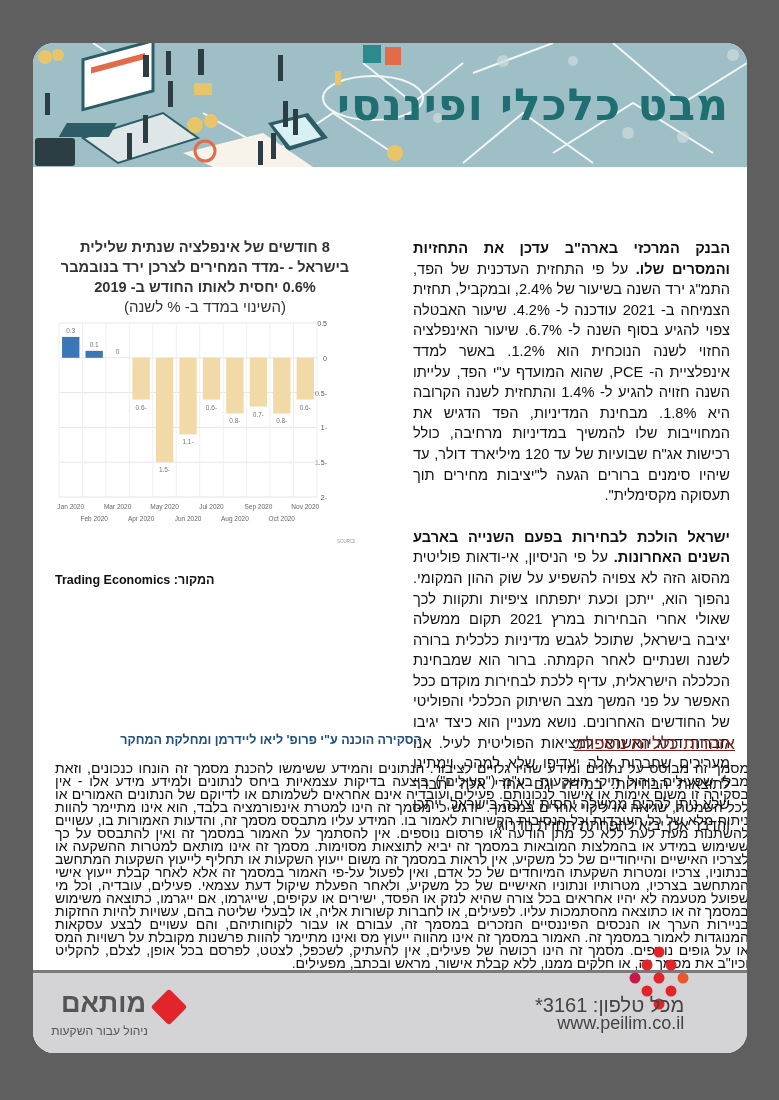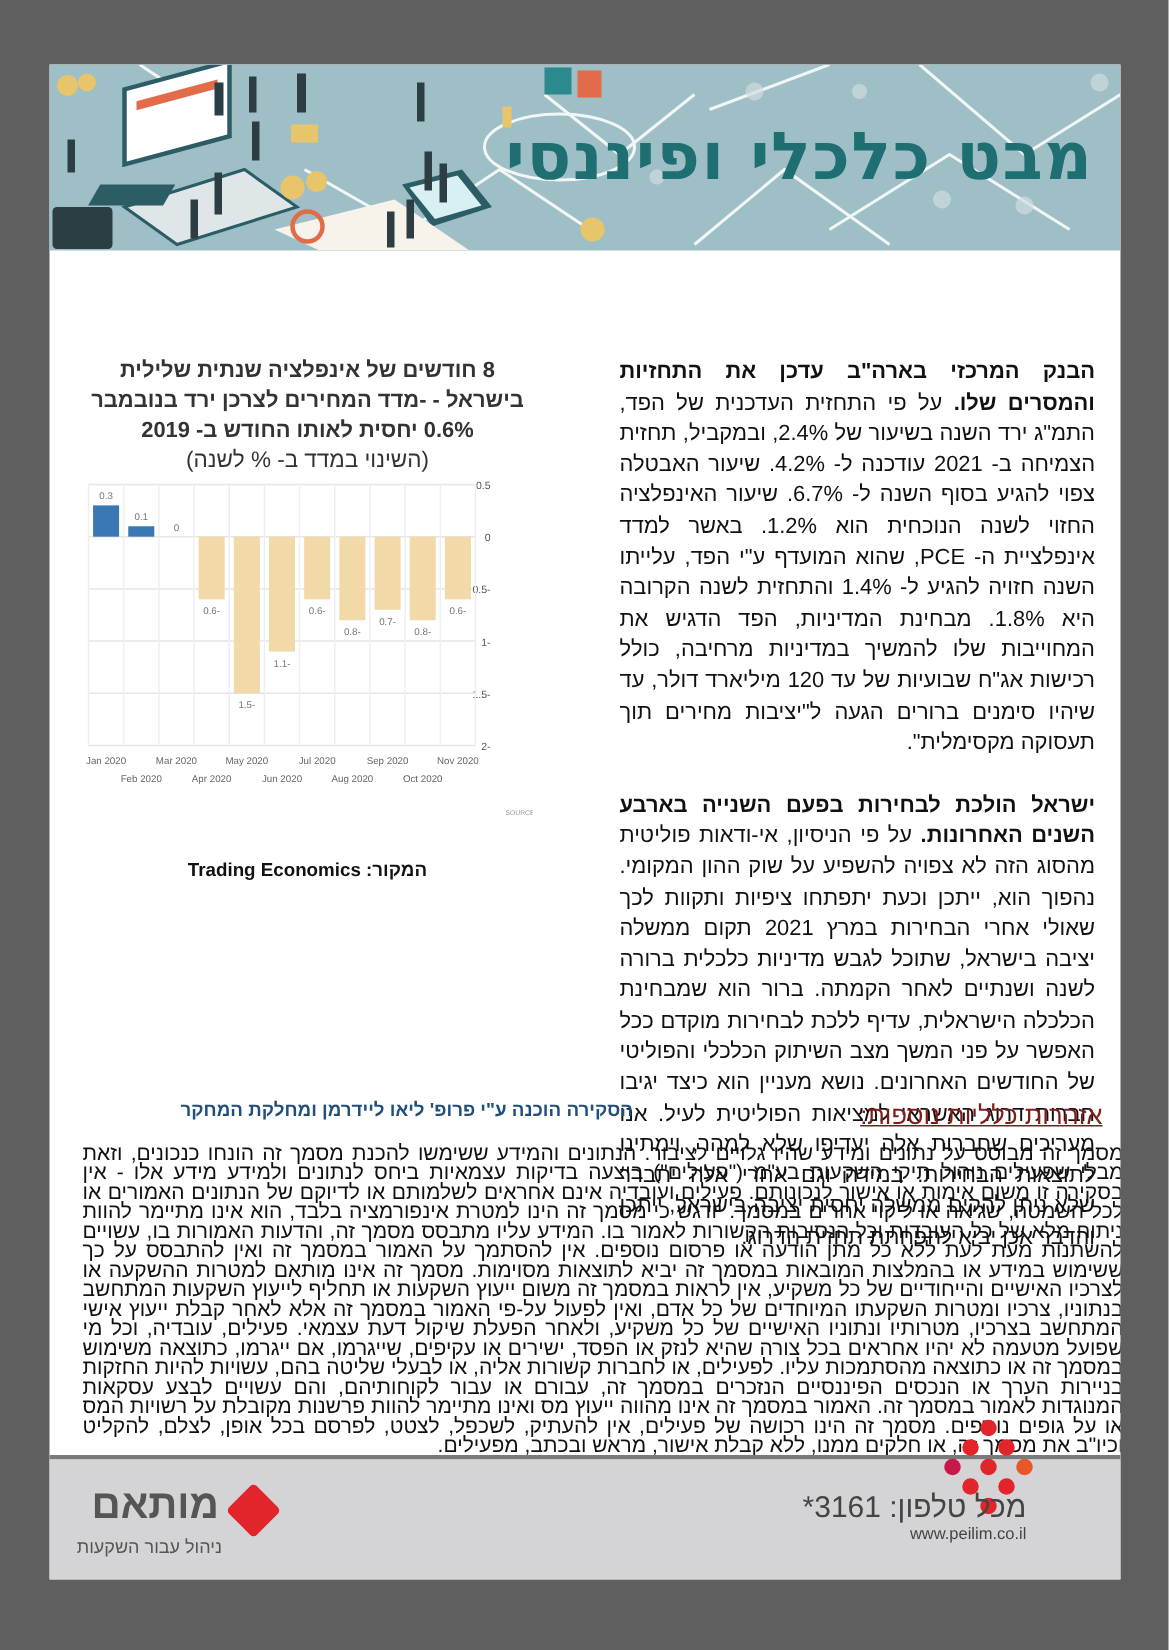--- a/index.html
+++ b/index.html
@@ -1,48 +1,48 @@
 <!DOCTYPE html>
 <html><head>
 <meta charset="utf-8">
 <style>
   html, body { margin:0; padding:0; }
   body { width:779px; height:1100px; background:#5f5f5f; position:relative; overflow:hidden; font-family:"Liberation Sans", sans-serif; }
-  .page { position:absolute; left:33px; top:43px; width:714px; height:1010px; background:#ffffff; overflow:hidden; }
+  .page { position:absolute; left:33px; top:43px; width:714px; height:1010px; background:#ffffff; overflow:hidden;border-radius:21px; }
 
   
   .banner { position:absolute; left:0; top:0; width:714px; height:124px; background:#9fbfc6; overflow:hidden; }
   .banner svg { position:absolute; left:0; top:0; }
   .banner-title { position:absolute; right:18px; top:36px; font-size:44px; font-weight:bold; color:#1f6f72; direction:rtl; letter-spacing:1px; font-family:"DejaVu Sans", sans-serif; }
 
   
   .article { position:absolute; left:380px; top:195px; width:317px; direction:rtl; text-align:justify; font-size:14.6px; line-height:20.6px; color:#111; }
   .article p { margin:0 0 21px 0; }
   .article b { font-weight:bold; }
 
   
   .chart-block { position:absolute; left:22px; top:194px; width:300px; direction:rtl; }
   .chart-title { text-align:center; font-weight:bold; font-size:14.6px; line-height:20px; color:#333; }
   .chart-sub { text-align:center; font-size:15px; line-height:20px; color:#333; }
   .chart-svg { position:absolute; left:0; top:78px; }
-  .source-line { position:absolute; left:0; top:336px; width:300px; text-align:center; font-size:12.5px; font-weight:bold; color:#111; direction:rtl; }
+  .source-line { position:absolute; left:0; top:336px; width:300px; text-align:left; font-size:12.5px; font-weight:bold; color:#111; direction:rtl; }
 
   
   .discl-head { position:absolute; left:0; top:690px; width:714px; height:20px; direction:rtl; }
   .discl-label { position:absolute; right:12px; top:1px; font-size:17px; text-decoration:underline; color:#7f1d1d; }
   .discl-author { position:absolute; right:325px; top:0; font-size:12.5px; font-weight:bold; color:#1f4f7a; }
   .discl-text { position:absolute; left:22px; top:719px; width:694px; direction:rtl; text-align:justify; font-size:14px; line-height:13px; color:#111; }
 
   
   .footer { position:absolute; left:0; top:930px; width:714px; height:80px; background:#d4d4d6; }
   .footer-line { position:absolute; left:0; top:927px; width:714px; height:3px; background:#7a7a7a; }
   .dots { position:absolute; left:590px; top:900px; }
   .contact { position:absolute; left:502px; top:953px; direction:rtl; text-align:right; color:#444; }
   .contact .phone { font-size:20px; line-height:18px; }
-  .contact .url { font-size:11px; line-height:18px; }
+  .contact .url { font-size:18px; line-height:18px; }
   .brand { position:absolute; left:10px; top:943px; width:145px; direction:rtl; }
   .brand .name { position:absolute; right:42px; top:2px; font-size:27px; font-weight:bold; color:#555; }
   .brand .tag { position:absolute; right:40px; top:38px; font-size:12px; color:#555; white-space:nowrap; }
   .brand .diamond { position:absolute; right:0; top:2px; width:26px; height:26px; background:#e2242b; transform:rotate(45deg); border-radius:3px; margin:6px; }
 </style>
 </head>
 <body>
 
 <div class="page">
 

